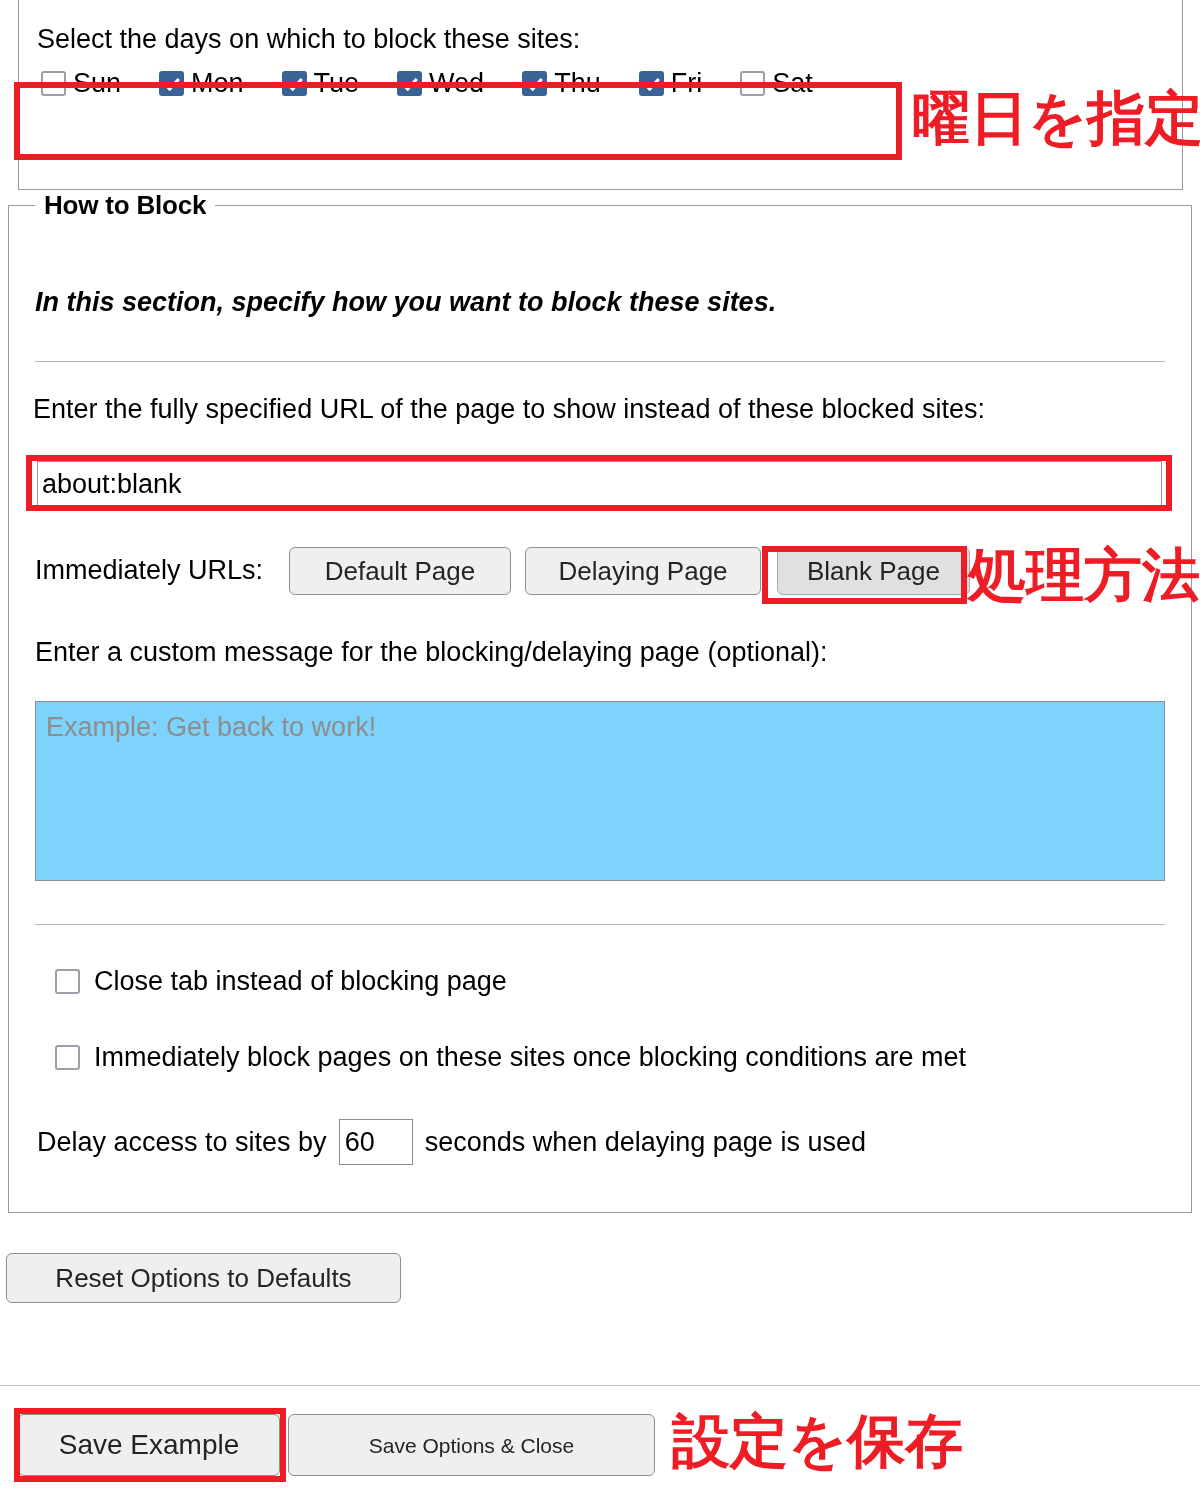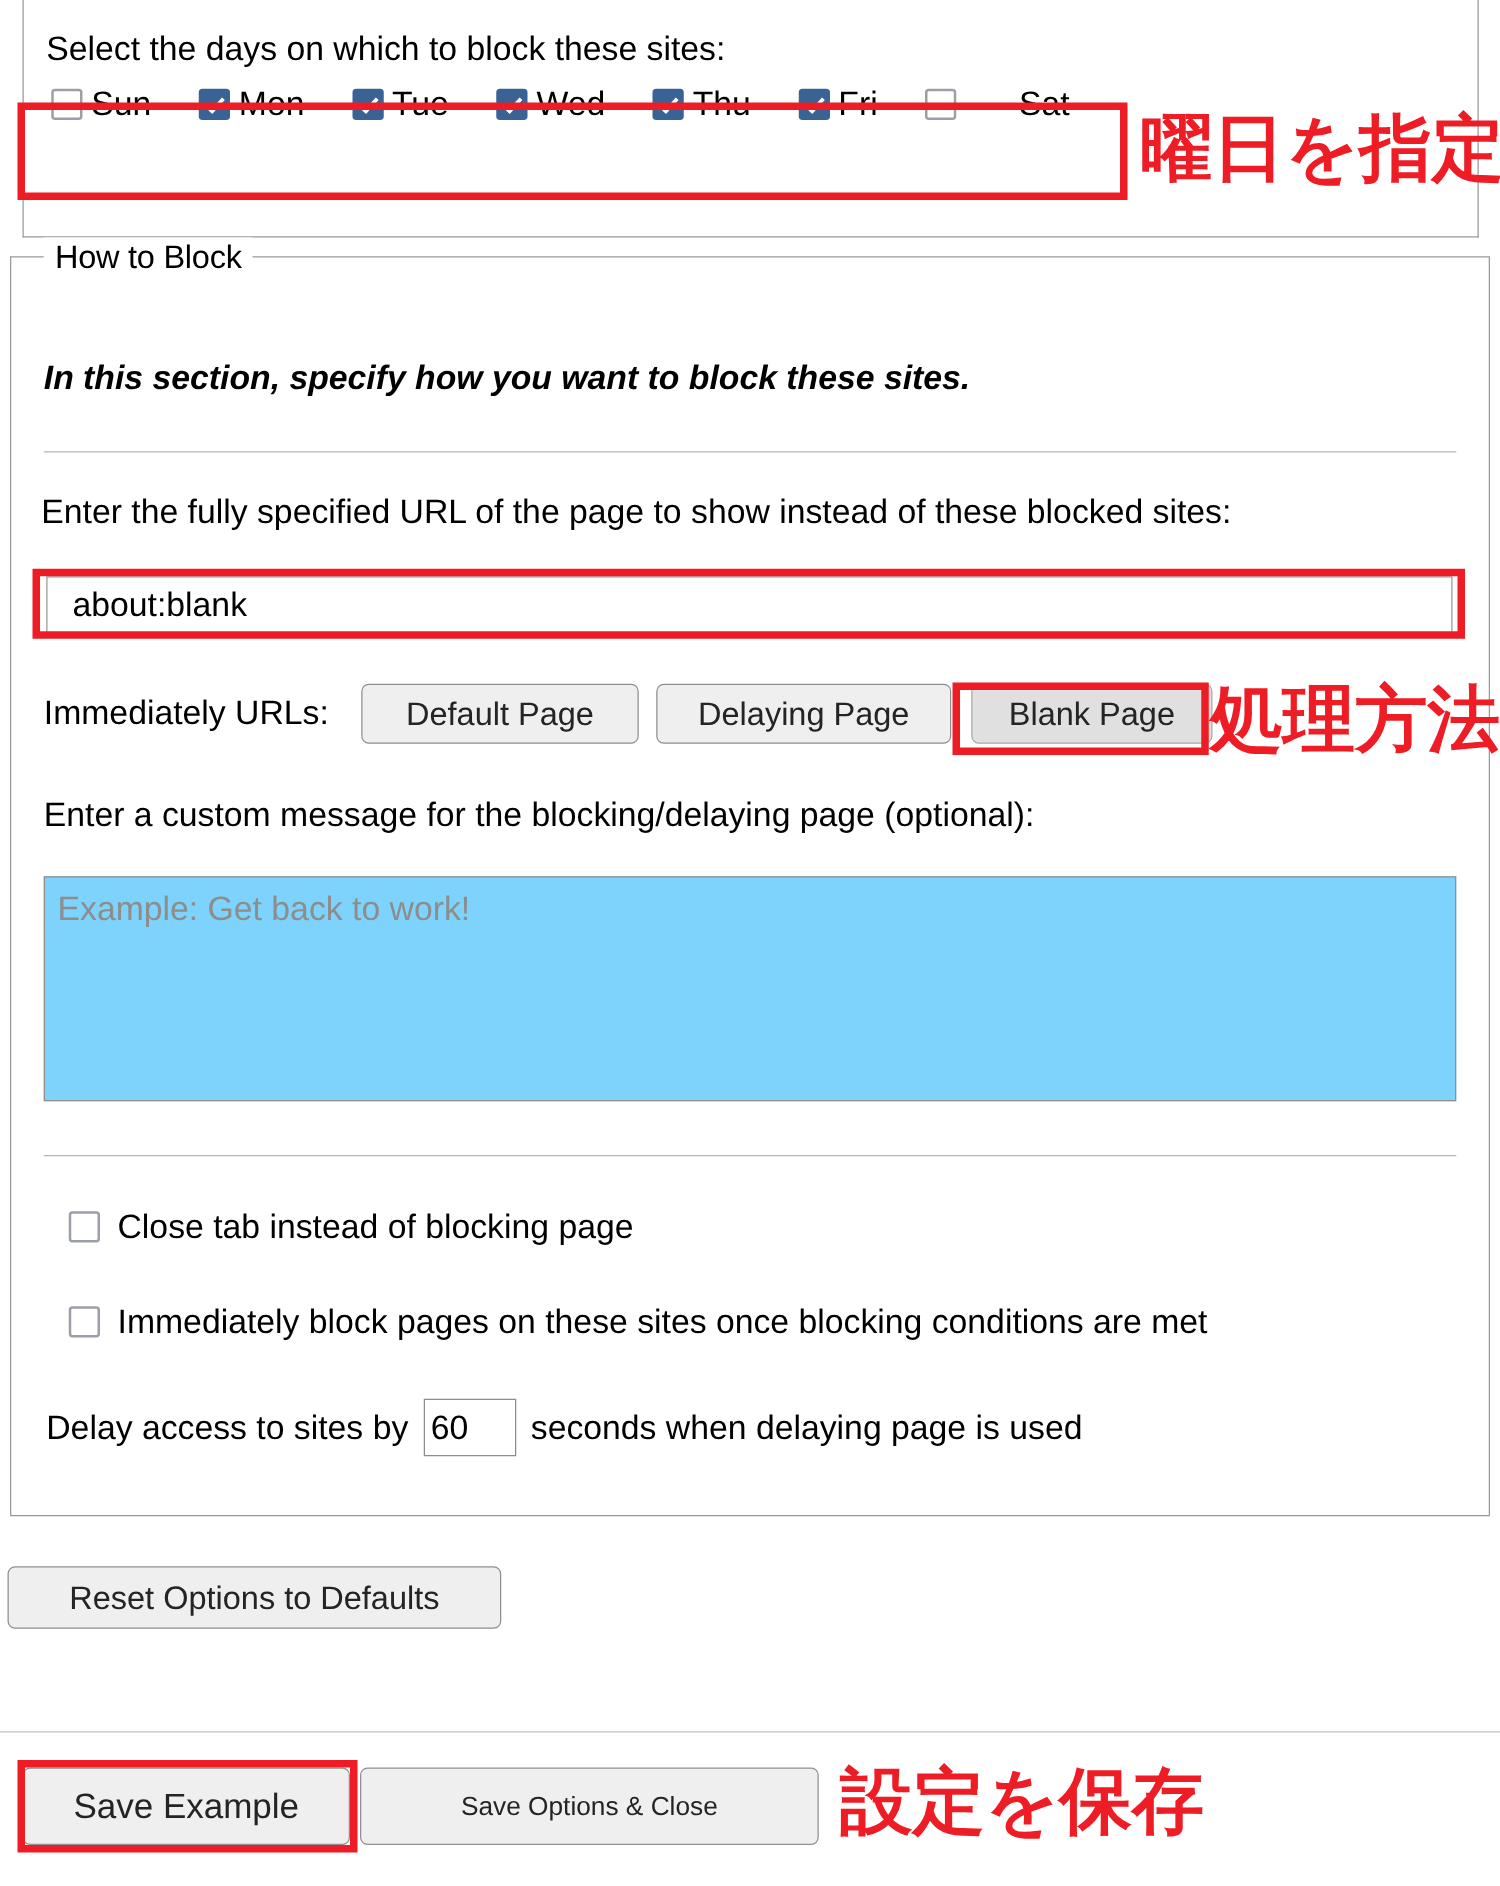--- a/index.html
+++ b/index.html
@@ -33,21 +33,21 @@
   .fieldset.no-top {
     border-top: none;
   }
   .legend {
     position: absolute;
     top: -16px;
     left: 26px;
     background: #ffffff;
     padding: 0 9px;
     font-size: 26px;
-    font-weight: normal;
+    font-weight: bold;
     letter-spacing: -0.2px;
     line-height: 30px;
     color: #000;
     white-space: nowrap;
   }
 
   
   #days-fieldset {
     left: 18px;
     top: -40px;
@@ -70,21 +70,21 @@
     display: flex;
     align-items: center;
     height: 50px;
   }
   .day-item {
     display: flex;
     align-items: center;
     margin-right: 38px;
     white-space: nowrap;
   }
-  .day-item:last-child { margin-right: 0; gap: 43px; }
+  .day-item:last-child { margin-right: 0; }
   .day-label {
     font-size: 27px;
     line-height: 30px;
     margin-left: 7px;
   }
 
   
   .cb {
     width: 25px;
     height: 25px;
@@ -154,21 +154,21 @@
     left: 28px;
     top: 255px;
     width: 1125px;
     height: 46px;
     box-sizing: border-box;
     border: 1px solid #9a9a9a;
     background: #ffffff;
     font-family: "Liberation Sans", "DejaVu Sans", sans-serif;
     font-size: 27px;
     line-height: 44px;
-    padding: 0 20px;
+    padding: 0 4px;
     color: #000;
     outline: none;
   }
 
   .predef-label {
     position: absolute;
     left: 26px;
     top: 348px;
     font-size: 27px;
     line-height: 32px;

